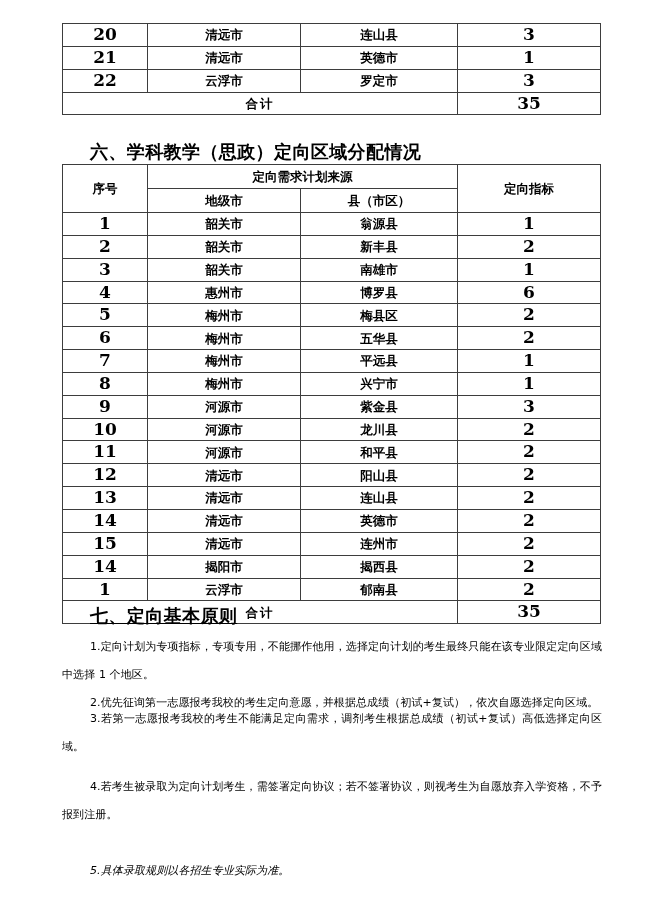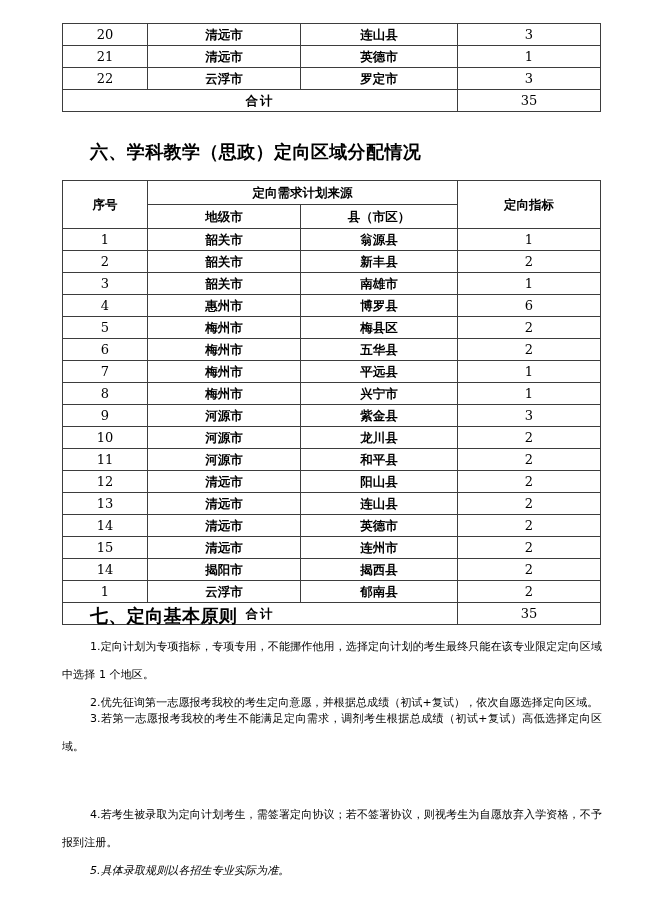--- a/index.html
+++ b/index.html
@@ -38,66 +38,66 @@
     vertical-align: middle;
     font-weight: bold;
     font-size: 12.5px;
     line-height: 1.05;
     padding: 2px 1px;
     font-family: "DejaVu Sans", "Liberation Sans", sans-serif;
   }
   table.doc-table td.num,
   table.doc-table td.qty {
     font-family: "DejaVu Serif", "Liberation Serif", serif;
-    font-weight: normal;
-    font-size: 13px;
+    font-weight: bold;
+    font-size: 17px;
   }
   col.c1 { width: 85px; }
   col.c2 { width: 153px; }
   col.c3 { width: 157px; }
   col.c4 { width: 143px; }
 
   #table-top { top: 23px; }
   #table-top td { height: 17px; }
 
-  #table-main { top: 180px; }
+  #table-main { top: 164px; }
   #table-main td.hdr { height: 19px; }
   #table-main td.body-cell { height: 17px; }
 
   .total-label { font-size: 12.5px; letter-spacing: 2px; margin-left: 28px; }
 
   
   .section-heading {
     position: absolute;
     left: 90px;
     font-size: 18px;
     font-weight: bold;
     letter-spacing: 0.4px;
     white-space: nowrap;
     font-family: "DejaVu Sans", "Liberation Sans", sans-serif;
   }
   #heading-six { top: 140px; }
-  #heading-seven { top: 604px; }
+  #heading-seven { top: 604px; text-decoration: underline; }
 
   
   .para {
     position: absolute;
     left: 62px;
     width: 540px;
     font-size: 11px;
     line-height: 28px;
     text-align: justify;
     text-indent: 28px;
     font-family: "DejaVu Sans", "Liberation Sans", sans-serif;
     letter-spacing: 0.1px;
   }
   #para-1 { top: 633px; }
   #para-2 { top: 689px; }
   #para-3 { top: 705px; }
-  #para-4 { top: 801px; }
+  #para-4 { top: 773px; }
   #para-5 { top: 857px; font-style: italic; }
 </style>
 </head>
 <body>
 
 <div class="page">
 
   <table class="doc-table" id="table-top">
     <colgroup>
       <col class="c1">

